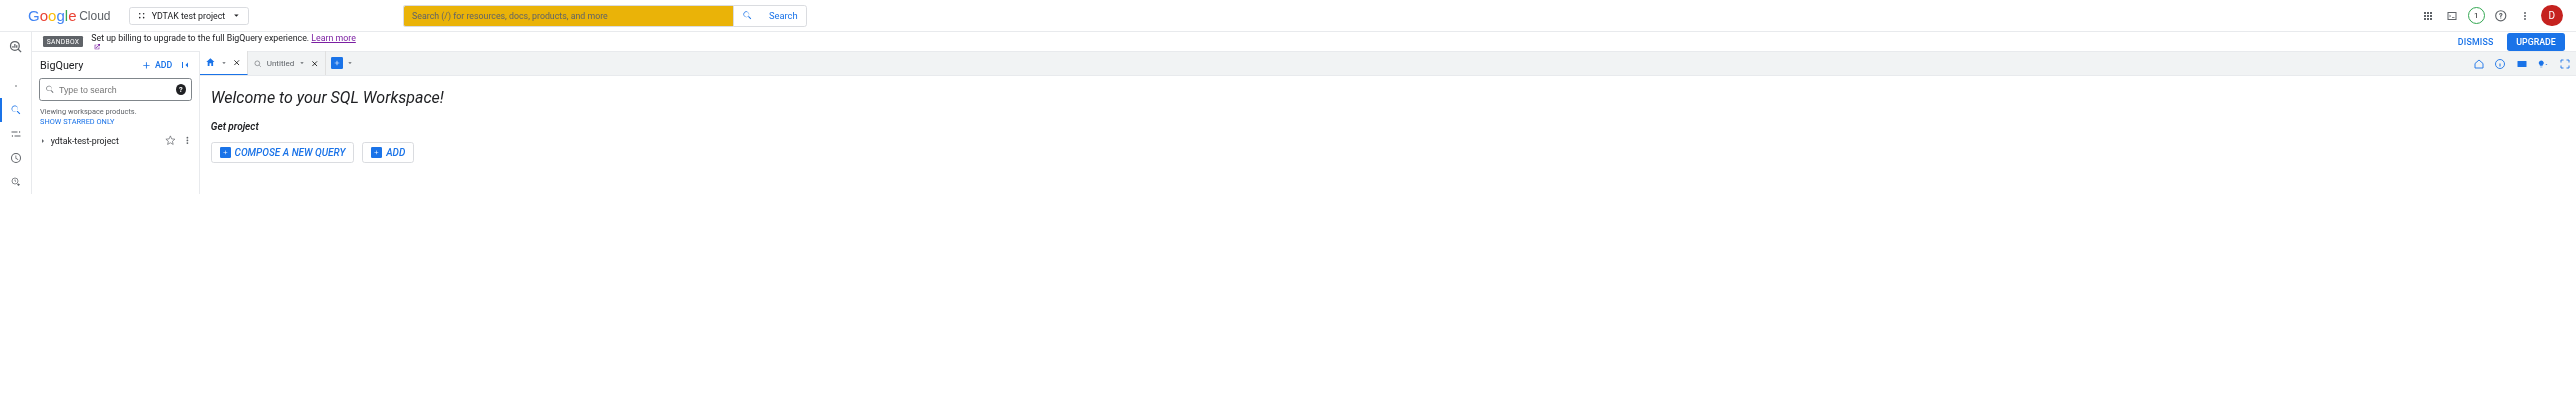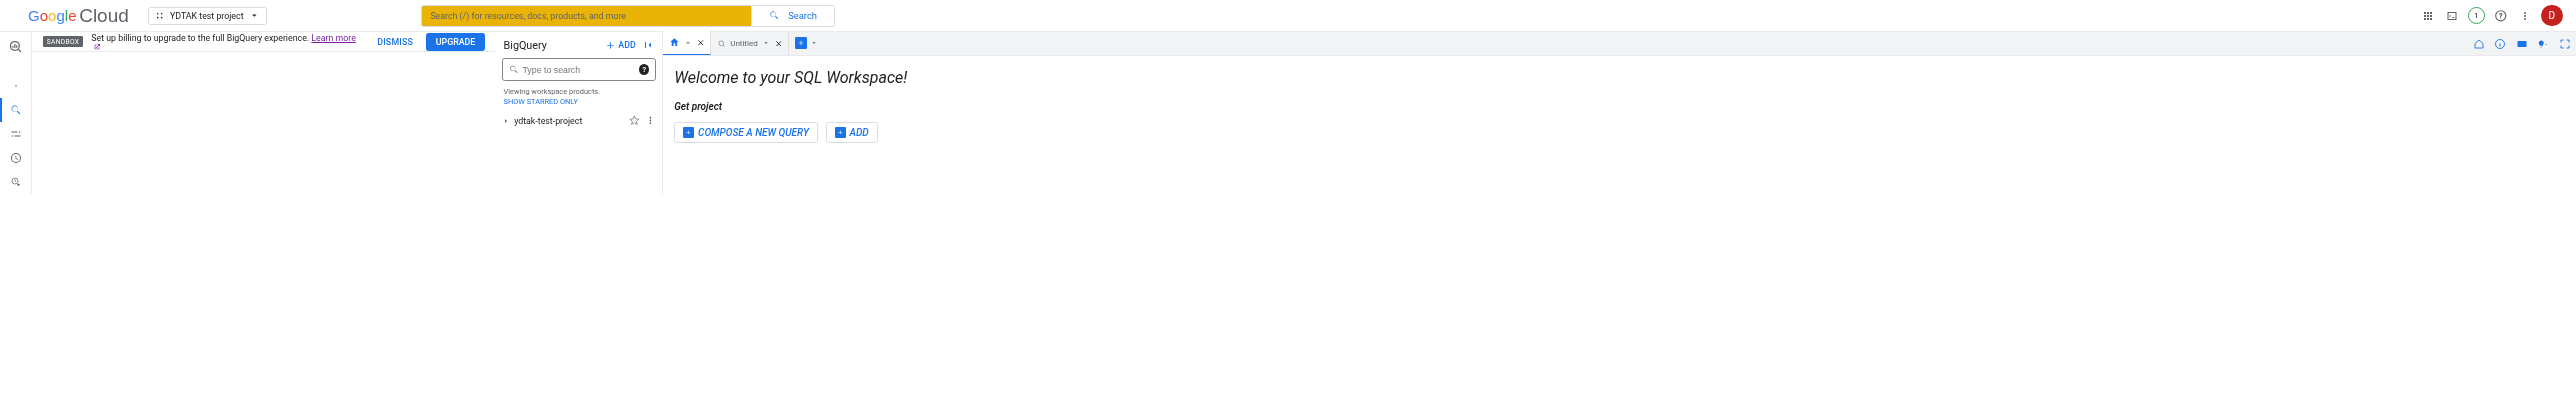--- a/index.html
+++ b/index.html
@@ -18,21 +18,21 @@
     padding: 0 5.4px;
     border-bottom: 0.7px solid #e8eaed;
   }
   .hdr-left, .hdr-right { display: flex; align-items: center; }
   .hdr-right { margin-left: auto; gap: 8px; padding-right: 8px; }
   .burger { width: 16px; height: 16px; color: #5f6368; padding: 8px; cursor: pointer; display:flex;align-items:center;justify-content:center; }
 
   .gcloud-logo { display: flex; align-items: center; margin: 0 6.7px; cursor: pointer; }
   .gcloud-logo .g-letter { font-family: 'Product Sans', Arial, sans-serif; font-size: 15px; font-weight: 500; }
   .g-blue{color:#4285F4}.g-red{color:#EA4335}.g-yellow{color:#FBBC05}.g-green{color:#34A853}
-  .gcloud-word { font-size: 19px; color: #5f6368; margin-left: 2.7px; font-family: 'Product Sans', Arial, sans-serif; }
+  .gcloud-word { font-size: 12px; color: #5f6368; margin-left: 2.7px; font-family: 'Product Sans', Arial, sans-serif; }
 
   .project-picker {
     display: flex; align-items: center;
     height: 18px;
     border: 0.7px solid #dadce0;
     border-radius: 2.7px;
     padding: 0 6.7px;
     margin-left: 12px;
     gap: 5.4px;
     cursor: pointer;
@@ -51,25 +51,25 @@
     width: 330px;
     display: flex; align-items: center;
     background: #eab308;
     border: 0.7px solid #dadce0;
     border-right: none;
     border-radius: 2.7px 0 0 2.7px;
     padding: 0 8px;
     color: #5f6368;
   }
   .search-btn {
-    display: flex; align-items: center; gap: 8px;
+    display: flex; align-items: center; gap: 16px;
     background: #fff;
     border: 0.7px solid #dadce0;
     border-radius: 0 2.7px 2.7px 0;
-    padding: 0 17px;
+    padding: 0 8px;
     color: #1a73e8;
     cursor: pointer;
     font-size: 9.4px;
   }
 
   .hdr-icon { width:16px; height:16px; color:#5f6368; cursor:pointer; display:flex;align-items:center;justify-content:center;}
   .notif-circle {
     width:17.5px;height:17.5px;border:1.3px solid #34A853;border-radius:50%;
     display:flex;align-items:center;justify-content:center;
     font-size:8px;color:#202124;
@@ -84,21 +84,21 @@
   
   .stage { display:flex; width:100%; }
   .icon-rail-col { width: 32px; flex: 0 0 32px; border-right: 0.7px solid #e8eaed; padding-top: 4px; }
   .icon-rail-col .rail-top { height: 20px; display:flex; align-items:center; justify-content:center; color:#5f6368;}
   .icon-rail-col .rail-list { margin-top: 17.5px; display:flex; flex-direction:column; align-items:center; gap: 0; }
   .rail-item { width:32px; height:24px; display:flex; align-items:center; justify-content:center; color:#5f6368; cursor:pointer; position:relative;}
   .rail-item.active { color:#1a73e8; }
   .rail-item.active::before { content:""; position:absolute; left:0; top:0; bottom:0; width:2px; background:#1a73e8; }
   .rail-item.tiny-dot svg { width:4px; height:4px; }
 
-  .workspace { flex:1; display:flex; flex-direction:row; }
+  .workspace { flex:1; display:flex; flex-direction:column; }
 
   
   .banner {
     height: 20px;
     display:flex; align-items:center;
     border-bottom:0.7px solid #e8eaed;
     padding: 0 10.8px; gap: 8px;
   }
   .sandbox-chip {
     background:#5f6368; color:#fff; font-size:6.7px; letter-spacing:0.3px;

